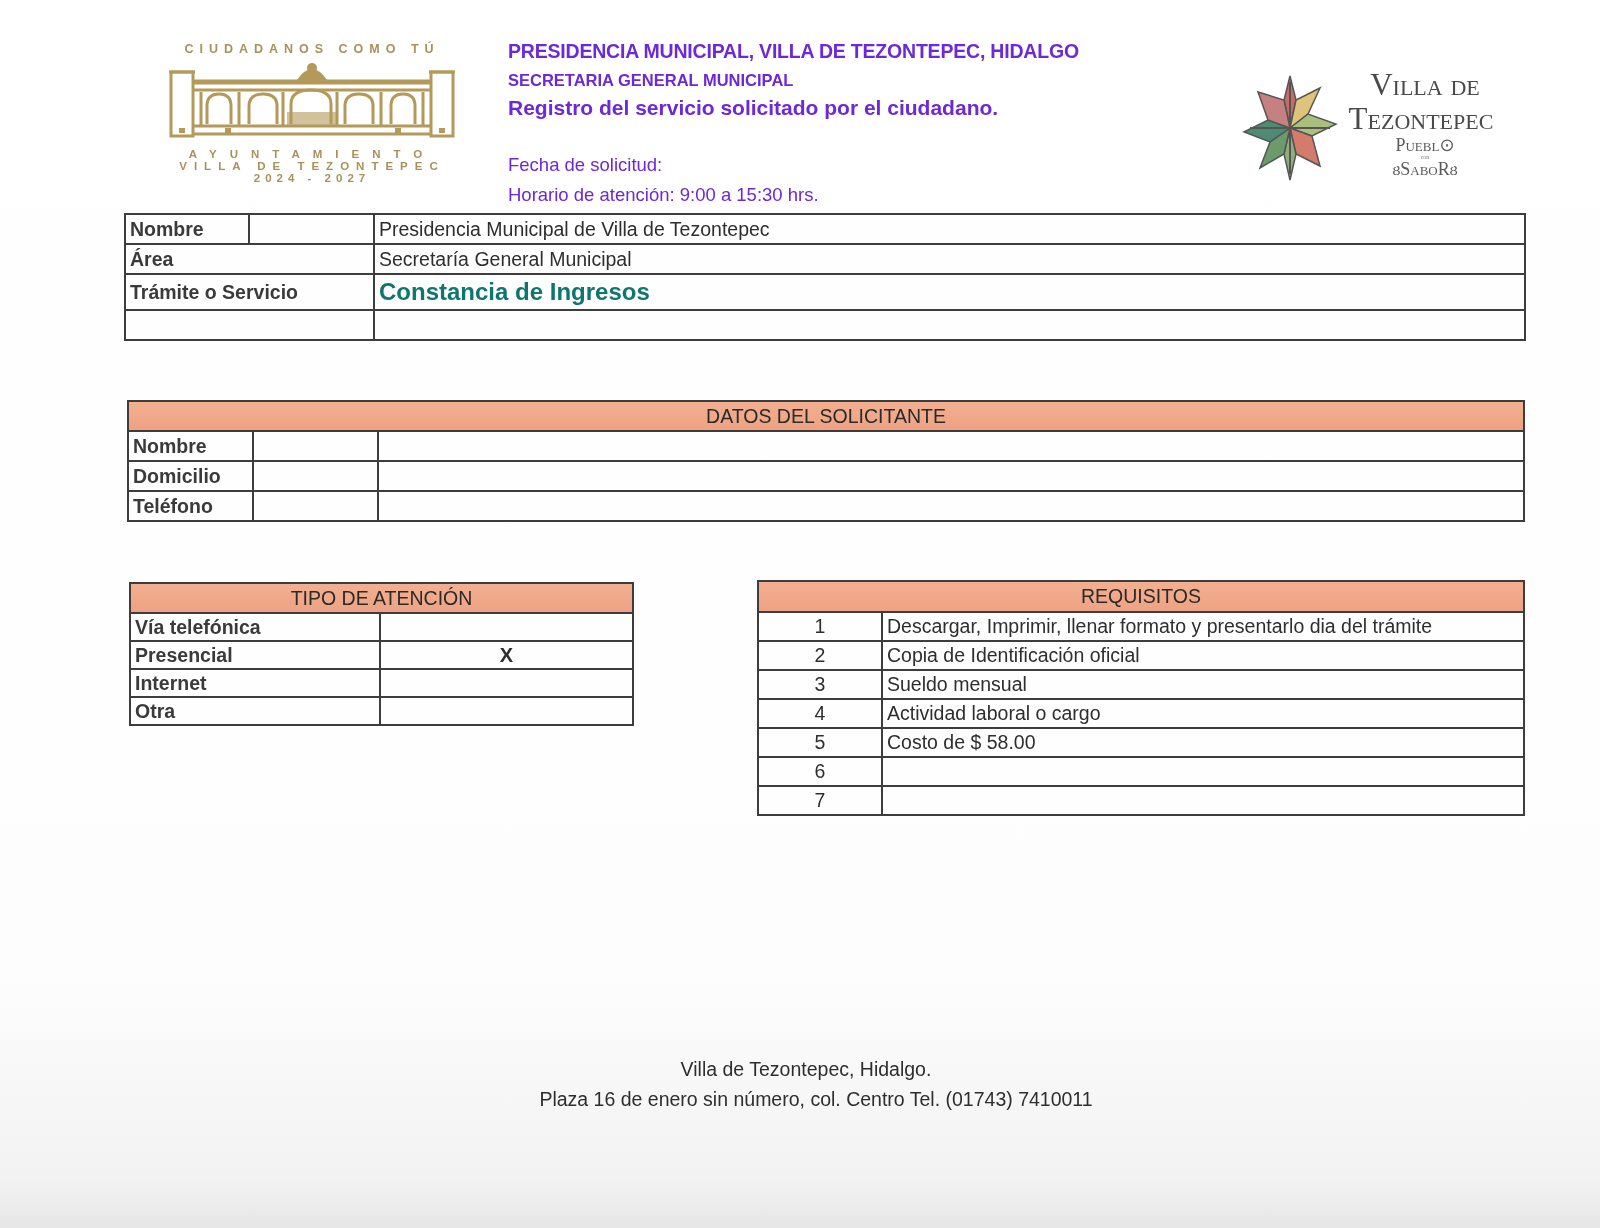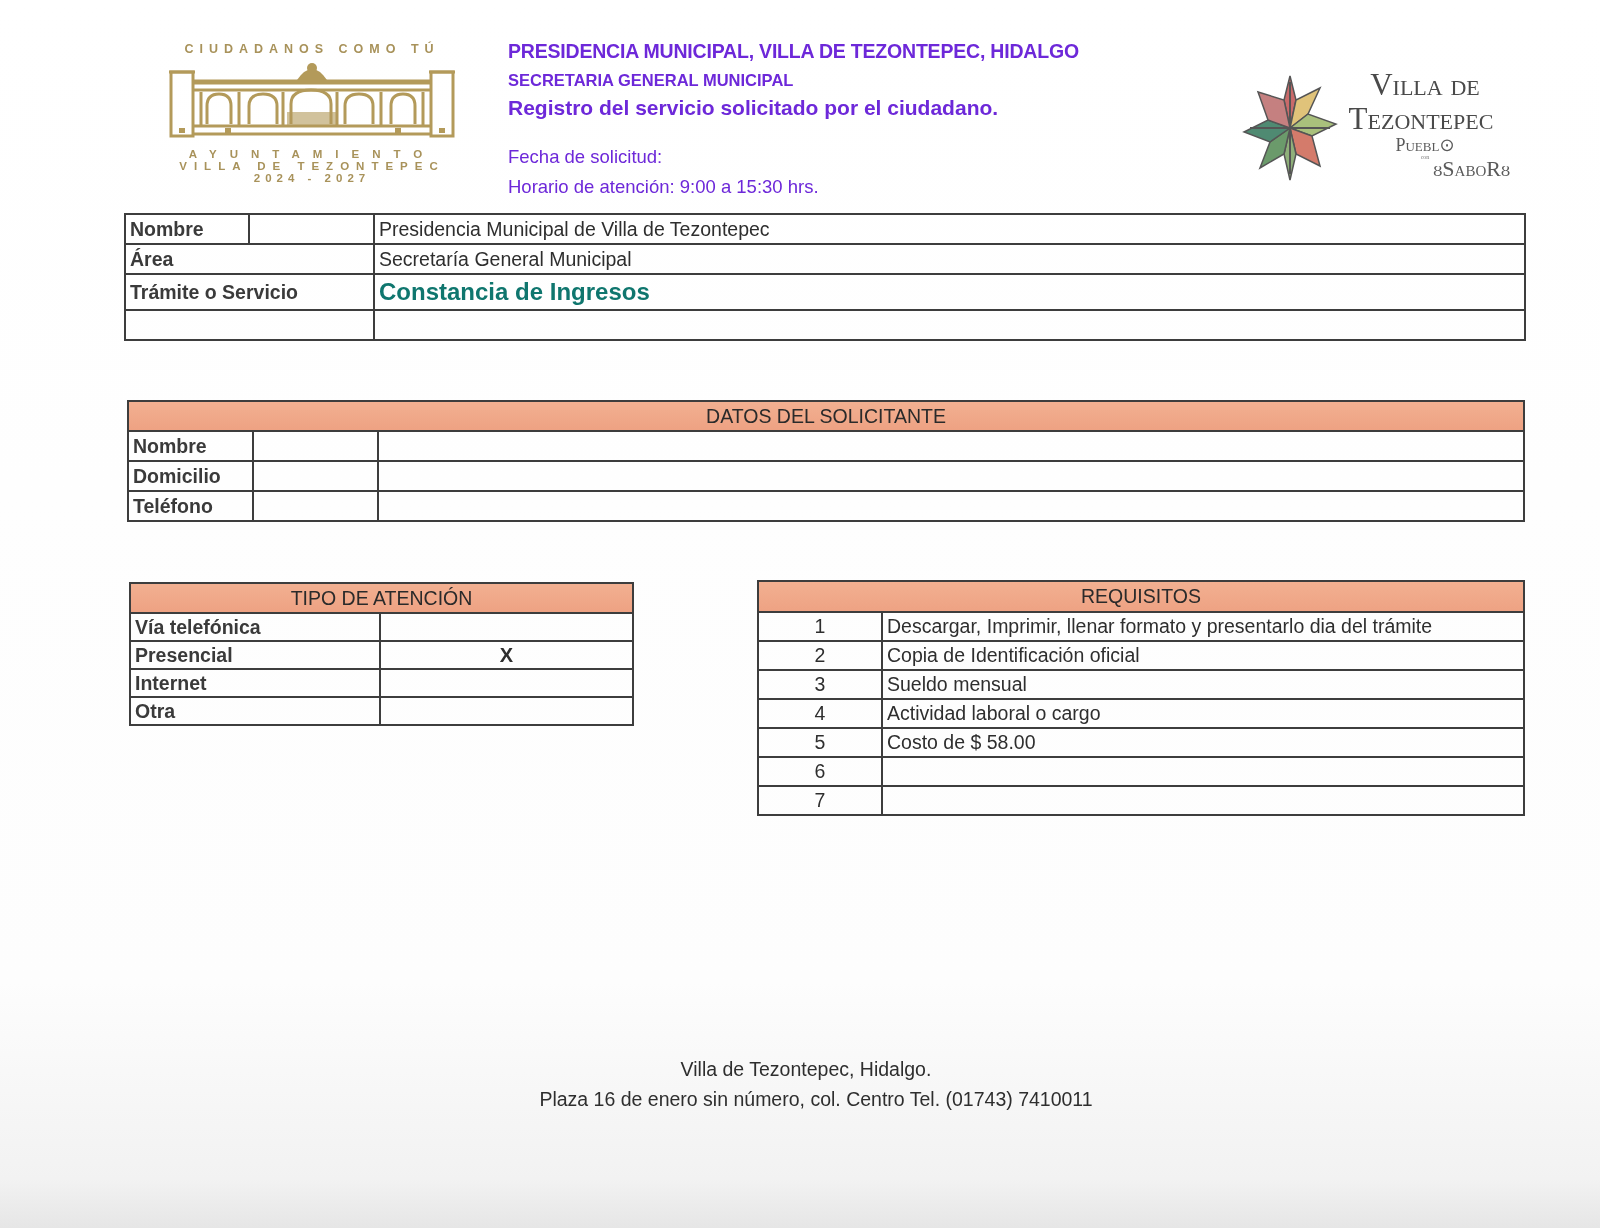--- a/index.html
+++ b/index.html
@@ -36,36 +36,36 @@
     .logo-left .years {
       font-size: 11.5px; letter-spacing: 5px; color: #a8925a; font-weight: bold;
     }
 
     .head-text {
       position: absolute; left: 508px; top: 40px; color: #6d28d9;
     }
     .head-text .l1 { font-size: 19.5px; font-weight: bold; letter-spacing: -0.2px; }
     .head-text .l2 { font-size: 16.5px; font-weight: bold; margin-top: 8px; }
     .head-text .l3 { font-size: 21px; font-weight: bold; margin-top: 6px; }
-    .head-text .l4 { font-size: 18.5px; margin-top: 26px; }
+    .head-text .l4 { font-size: 18.5px; margin-top: 34px; }
     .head-text .l5 { font-size: 18.5px; margin-top: 8px; }
 
     .logo-right {
       position: absolute; left: 1242px; top: 68px; width: 270px; height: 125px;
     }
     .logo-right svg.flower { position: absolute; left: 0; top: 6px; }
     .logo-right .brand {
       position: absolute; left: 98px; top: 0; width: 170px; text-align: center;
       font-family: "Liberation Serif", serif; color: #4a4a4a;
     }
     .logo-right .brand .v1 { font-size: 31px; line-height: 34px; font-variant: small-caps; }
     .logo-right .brand .v2 { font-size: 31px; line-height: 34px; font-variant: small-caps; margin-left: -8px; }
     .logo-right .brand .v3 { font-size: 18px; line-height: 18px; font-variant: small-caps; color: #5a5a5a; }
     .logo-right .brand .v4 { font-size: 6px; line-height: 6px; color: #777; }
-    .logo-right .brand .v5 { font-size: 22px; line-height: 18px; font-variant: small-caps; color: #5a5a5a; text-align: right; }
+    .logo-right .brand .v5 { font-size: 18px; line-height: 18px; font-variant: small-caps; color: #5a5a5a; }
 
     
     table { border-collapse: collapse; position: absolute; table-layout: fixed; }
     td, th {
       border: 2px solid #3d3d3d; font-size: 19.5px; color: #2e2e2e;
       padding: 0 4px; vertical-align: middle; white-space: nowrap; overflow: hidden;
     }
     th {
       background: #f0a98a; font-weight: normal; text-align: center;
       font-size: 19.5px; color: #2a2a2a;

